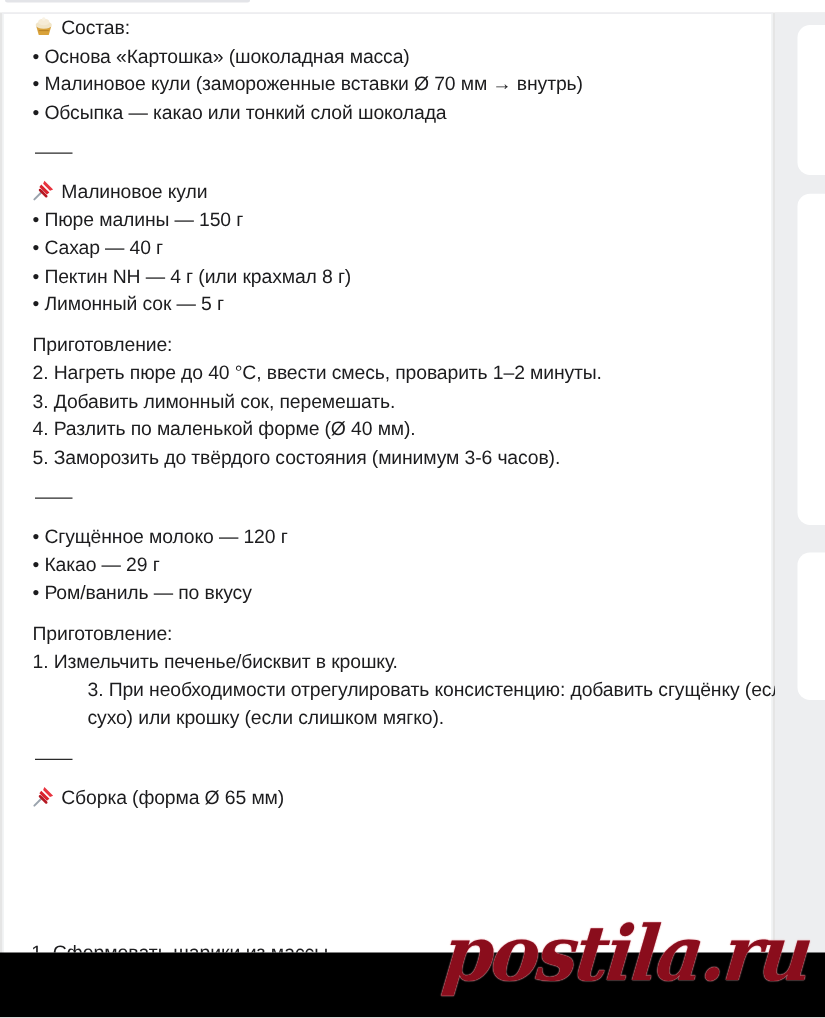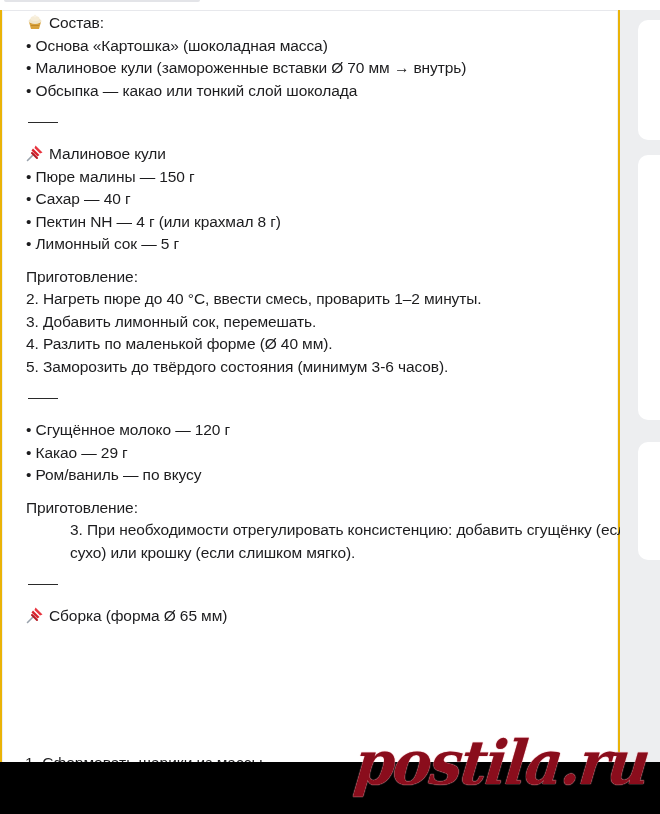--- a/index.html
+++ b/index.html
@@ -9,21 +9,21 @@
     height: 814px;
     overflow: hidden;
     background: #ffffff;
     font-family: "Liberation Sans", "DejaVu Sans", sans-serif;
     color: #1c1c1e;
   }
   .viewport {
     position: relative;
     width: 660px;
     height: 814px;
-    background: #eab308;
+    background: #e5e5e5;
     overflow: hidden;
   }
   .top-strip {
     position: absolute;
     left: 0; top: 0;
     width: 660px; height: 10px;
     background: #ffffff;
   }
   .top-strip .prev-card-edge {
     position: absolute;
@@ -179,20 +179,21 @@
       <span class="line">5. Заморозить до твёрдого состояния (минимум 3-6 часов).</span>
 
       <span class="divider" style="margin-top:20px;"></span>
 
       <span class="line">• Сгущённое молоко — 120 г</span>
       <span class="line">• Какао — 29 г</span>
       <span class="line">• Ром/ваниль — по вкусу</span>
 
       <div class="gap-small"></div>
       <span class="line">Приготовление:</span>
+      <span class="line">1. Измельчить печенье/бисквит в крошку.</span>
       <span class="line wrap" style="width:575px;">3. При необходимости отрегулировать консистенцию: добавить сгущёнку (если сухо) или крошку (если слишком мягко).</span>
 
       <span class="divider" style="margin-top:20px;"></span>
 
       <span class="line">
         <span class="emoji">
           <svg width="18" height="18" viewBox="0 0 18 18">
             <path d="M1.5 16.5 L8 10" stroke="#9aa3ad" stroke-width="1.6" stroke-linecap="round"></path>
             <path d="M7 4.5 L13.5 11 L11.5 12.5 L5.5 6.5 Z" fill="#d9232e"></path>
             <path d="M9.5 1.5 L16.5 8.5 L14 9.5 L8.5 4 Z" fill="#e8343f"></path>

